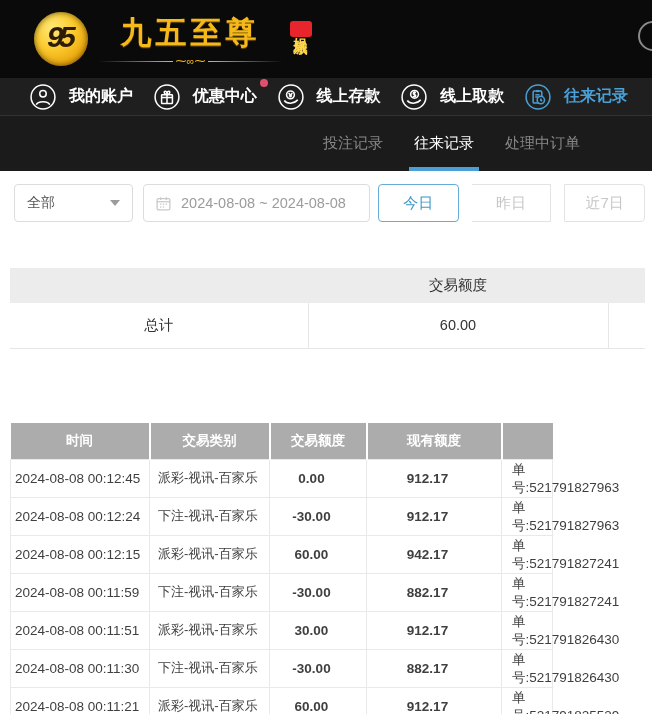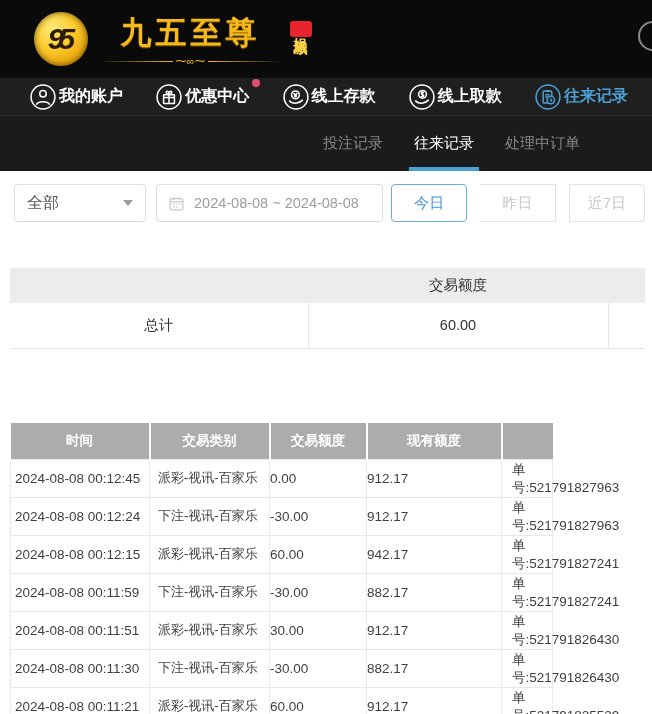--- a/index.html
+++ b/index.html
@@ -6,56 +6,56 @@
   html,body { width:652px; height:714px; overflow:hidden; }
   body { font-family:"Liberation Sans","DejaVu Sans",sans-serif; background:#fff; position:relative; }
 
   
   .topbar { height:78px; background:var(--topbar-bg); position:relative; display:flex; align-items:center; padding-left:34px; overflow:hidden; }
   .logo { display:flex; align-items:center; }
   .logo-circle { width:54px; height:54px; border-radius:50%;
     background:radial-gradient(circle at 35% 30%, #ffe97a 0%, #fccb2e 40%, #e8a40c 75%, #c77f05 100%);
     display:flex; align-items:center; justify-content:center;
     box-shadow:0 0 6px rgba(0,0,0,.6) inset; }
-  .logo-monogram { font-family:Liberation Sans, sans-serif; font-style:italic; font-weight:bold;
+  .logo-monogram { font-family:Liberation Mono, monospace; font-style:italic; font-weight:bold;
     font-size:30px; color:#2e1d04; letter-spacing:-6px; padding-right:5px; }
   .logo-title-block { margin-left:10px; display:flex; flex-direction:column; align-items:center; }
   .logo-title { font-size:31px; font-weight:bold; color:var(--gold); letter-spacing:4px;
     text-shadow:0 1px 1px #7a5200; white-space:nowrap; }
   .flourish { margin-top:2px; width:185px; display:flex; align-items:center; color:var(--gold); }
   .flourish .line { flex:1; height:1px; background:linear-gradient(90deg, transparent, var(--gold)); }
   .flourish .line.r { background:linear-gradient(90deg, var(--gold), transparent); }
   .flourish .swirl { font-size:11px; line-height:1; padding:0 3px; color:var(--gold); }
   .badge { margin-left:7px; align-self:flex-start; margin-top:9px; background:var(--badge-red);
     border-radius:3px; padding:5px 3px; writing-mode:vertical-rl; text-orientation:upright;
     color:#ffd54a; font-size:14px; font-weight:bold; letter-spacing:2px; line-height:1.15; }
   .avatar-partial { position:absolute; right:-16px; top:21px; width:30px; height:30px;
     border:2px solid #8a8a8a; border-radius:50%; }
 
   
   .mainnav { height:37px; background:var(--nav-bg); display:flex; align-items:center;
     justify-content:space-between; padding:0 24px 0 30px; }
-  .nav-item { display:flex; align-items:center; gap:3px; color:#fff; font-size:16px;
+  .nav-item { display:flex; align-items:center; gap:13px; color:#fff; font-size:16px;
     font-weight:bold; cursor:pointer; position:relative; white-space:nowrap; }
   .nav-item.active { color:var(--accent); }
   .nav-item svg { display:block; }
   .nav-dot { position:absolute; top:-5px; right:-11px; width:8px; height:8px;
     border-radius:50%; background:var(--dot-red); }
 
   
   .subnav { height:56px; background:var(--subnav-bg); border-top:1px solid #323232;
     display:flex; align-items:stretch; justify-content:flex-end; gap:31px; padding-right:72px; }
   .tab { display:flex; align-items:center; font-size:15px; color:#878787; cursor:pointer; position:relative; }
   .tab.active { color:#fff; }
   .tab.active::after { content:""; position:absolute; left:-5px; right:-5px; bottom:0; height:4px; background:var(--accent); }
 
   
   .filterbar { margin:13px 7px 0 14px; display:flex; height:38px; }
-  .select-box { width:132px; border:1px solid #dcdcdc; border-radius:4px; display:flex;
-    align-items:center; justify-content:space-between; padding:0 12px; color:#555; font-size:16px; background:#fff; }
+  .select-box { width:119px; border:1px solid #dcdcdc; border-radius:4px; display:flex;
+    align-items:center; justify-content:space-between; padding:0 12px; color:#555; font-size:14px; background:#fff; }
   .caret { width:0; height:0; border-left:5px solid transparent; border-right:5px solid transparent; border-top:6px solid #9b9b9b; }
   .date-box { margin-left:10px; width:227px; border:1px solid #dcdcdc; border-radius:4px;
     display:flex; align-items:center; gap:9px; padding:0 11px; color:#9c9c9c; font-size:14.5px; background:#fff;text-align:right; }
   .btn-group { margin-left:8px; display:flex; flex:1;gap:13px; }
   .qbtn { flex:1; display:flex; align-items:center; justify-content:center; font-size:15px; background:#fff; cursor:pointer; }
   .qbtn.active { border:1px solid #67acd7; border-radius:4px; color:#3f96c9; z-index:2; }
   .qbtn.plain { border:1px solid #e3e3e3; border-left:none; color:#c7c7c7; }
   .qbtn.plain.mid { border-radius:0; }
   .qbtn.plain.last { border-radius:0 4px 4px 0; border-left:1px solid #e3e3e3; }
 
@@ -70,21 +70,21 @@
   
   .txn { margin:74px 7px 0 10px; width:543px; border-collapse:collapse; table-layout:fixed; }
   .txn col.c0 { width:139px; } .txn col.c1 { width:120px; } .txn col.c2 { width:97px; }
   .txn col.c3 { width:135px; }
   .txn th { height:37px; background:var(--thead-gray); color:#fff; font-size:13.5px;
     font-weight:bold; border-right:2px solid #fff; }
   .txn th:last-child { border-right:none; }
   .txn td { height:38px; font-size:13.5px; color:#3f3f3f; border:1px solid #e9e9e9; background:#fff; }
   .txn td.c0 { padding-left:4px; }
   .txn td.c1 { padding:2px 8px; line-height:1.3; font-size:13px; }
-  .txn td.c2, .txn td.c3 { text-align:left; padding-right:13px; }
+  .txn td.c2, .txn td.c3 { text-align:center; padding-right:13px;font-weight:bold; }
   .txn td.c4 { padding-left:10px; }
 </style>
 </head>
 <body>
 
 <div class="topbar">
   <div class="logo">
     <div class="logo-circle">
       <span class="logo-monogram">95</span>
     </div>

